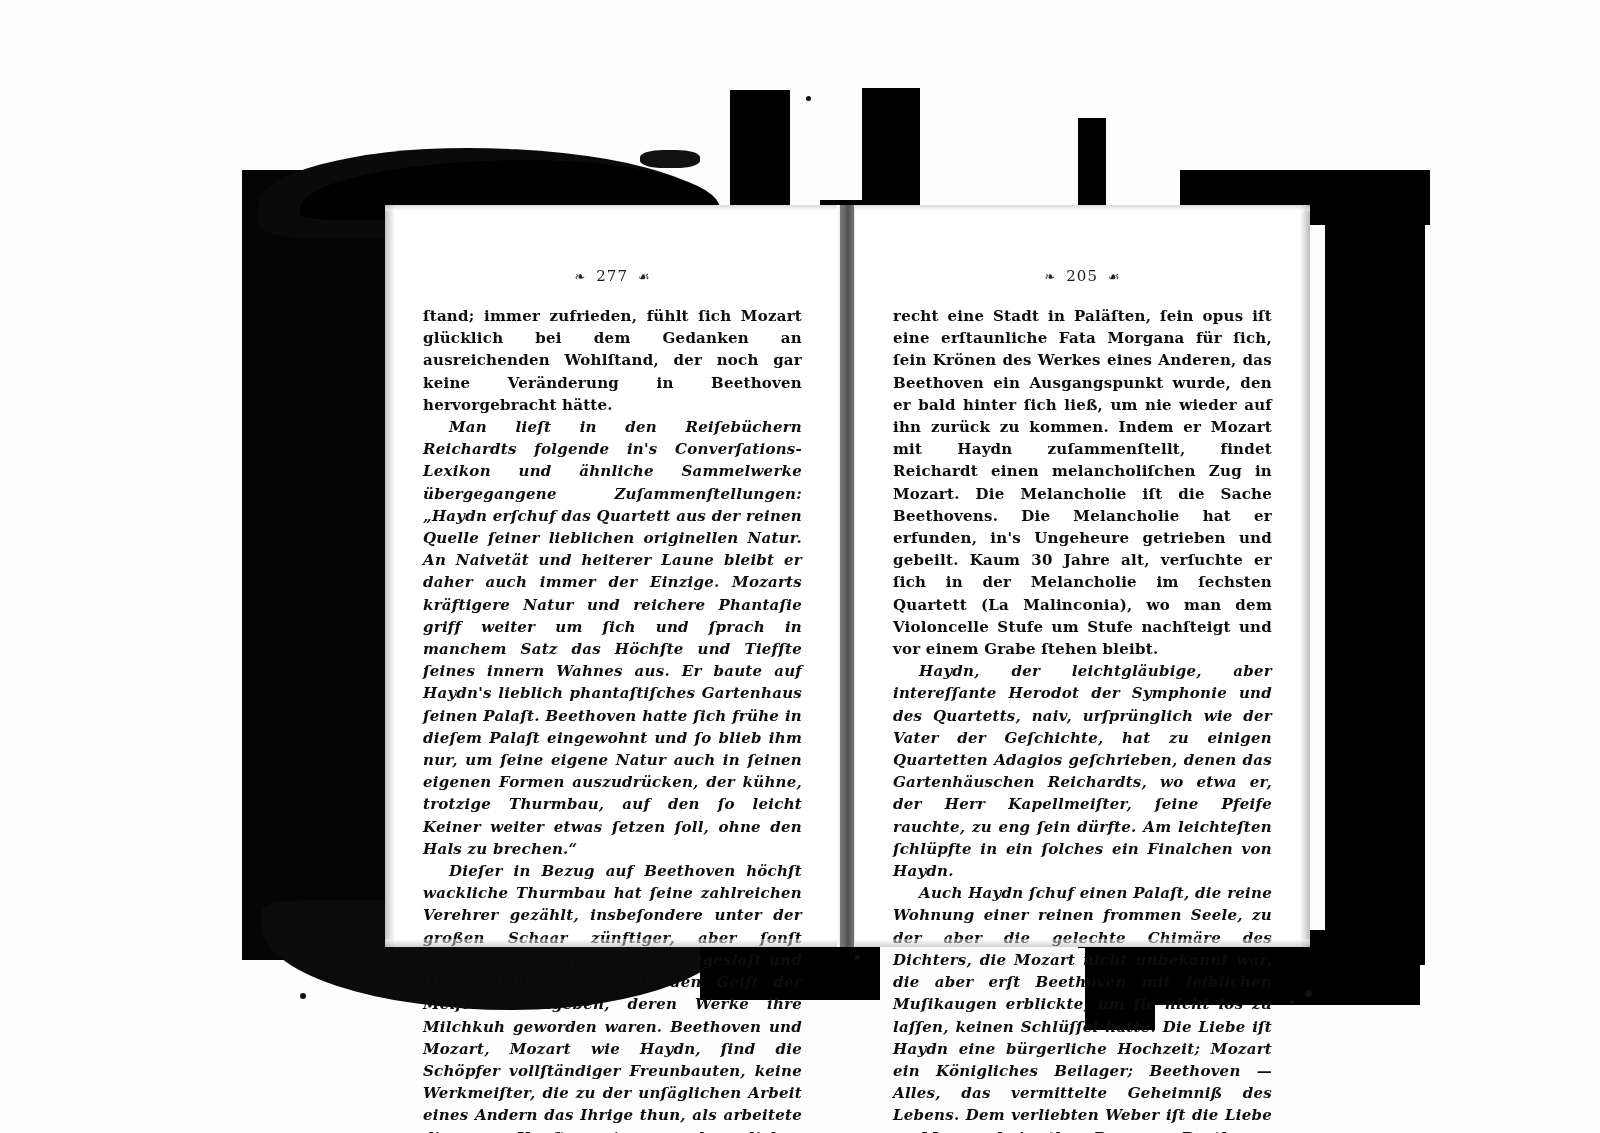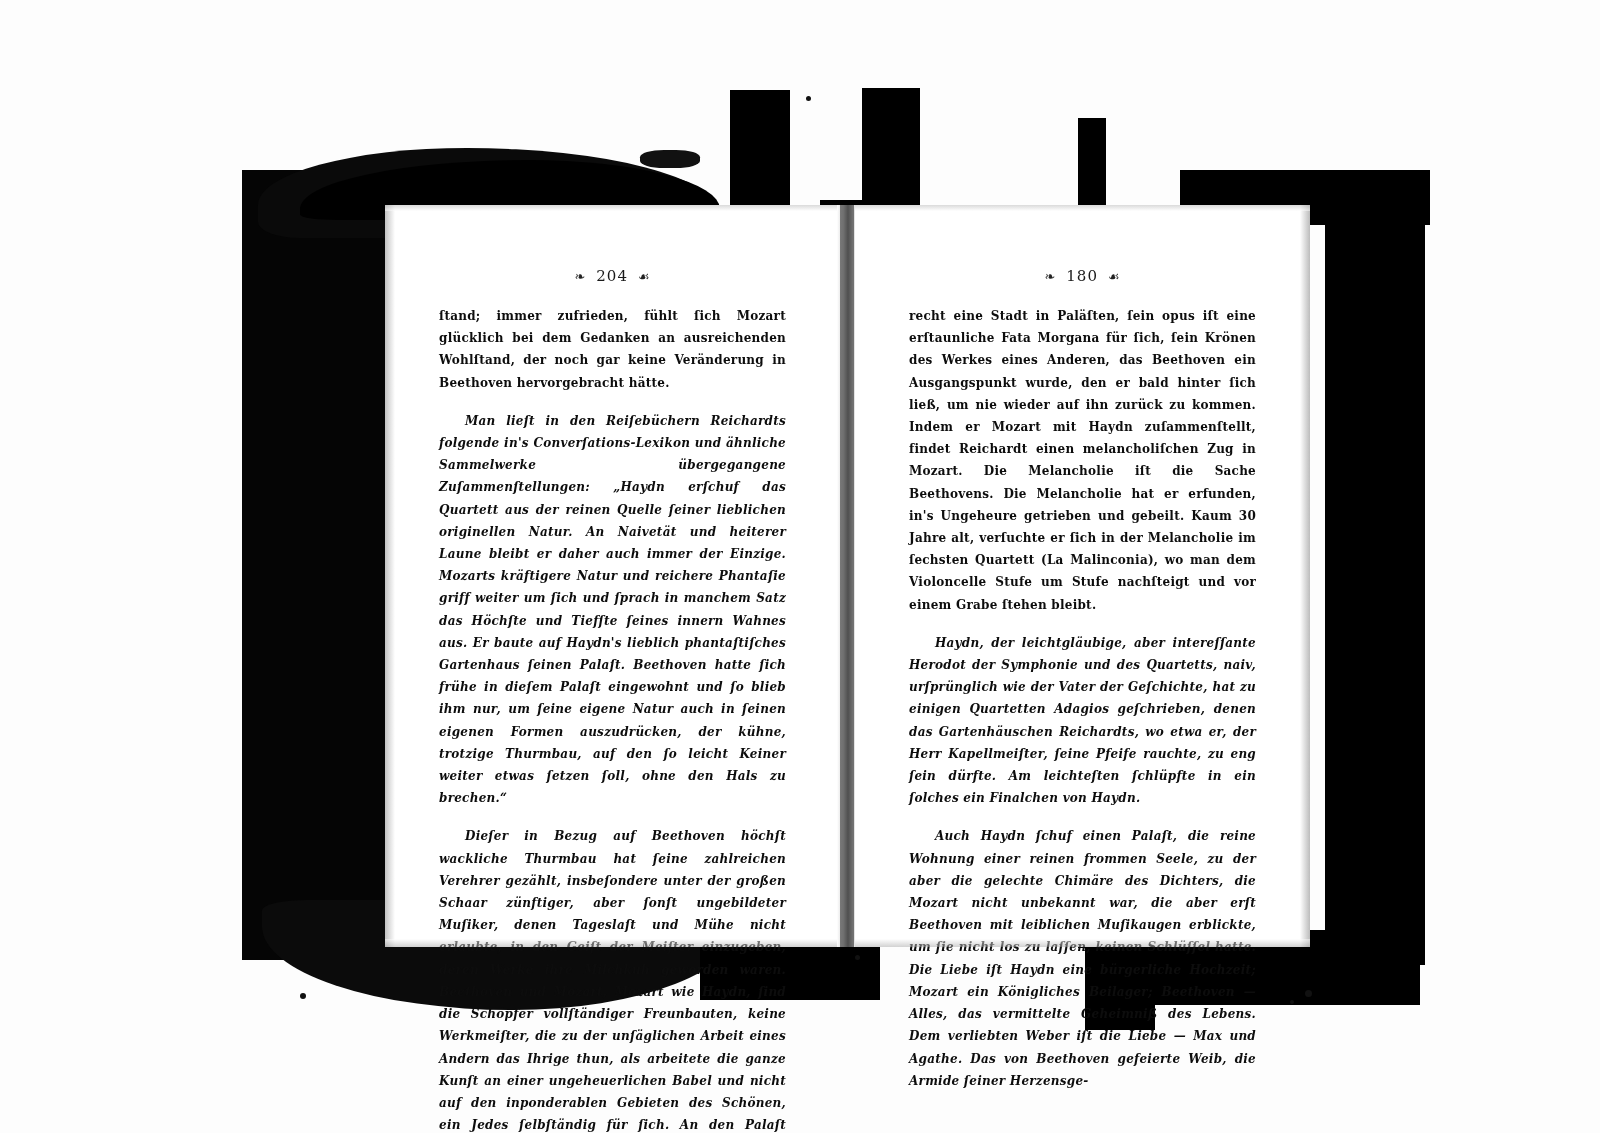--- a/index.html
+++ b/index.html
@@ -171,22 +171,22 @@
   .folio .orn {
     font-size: 13px;
     padding: 0 10px;
     color: #222;
   }
 
   .textblock {
     padding: 0 38px 0 38px;
   }
   .textblock p {
-    margin: 16px;
-    font-size: 12px;
+    margin: 0;
+    font-size: 15px;
     line-height: 22.2px;
     text-align: justify;
     color: #0d0d0d;
     font-family: "DejaVu Serif", serif;
     letter-spacing: .25px;
     font-weight: 600;
     
     transform-origin: left top;
   }
   .textblock p.indent {
@@ -247,40 +247,40 @@
   <div class="speck" style="left:640px;top:150px;width:60px;height:18px;border-radius:40%;"></div>
 
   <div class="book">
 
     <div class="page page-left">
       <div class="edge-left"></div>
       <div class="edge-top-l"></div>
       <div class="edge-bot-l"></div>
 
       <div class="folio">
-        <span class="orn">❧</span><span>204</span><span class="orn">☙</span>
+        <span class="orn">❧</span><span>277</span><span class="orn">☙</span>
       </div>
 
       <div class="textblock">
         <p class="fraktur">ſtand; immer zufrieden, fühlt ſich Mozart glücklich bei dem Gedanken an ausreichenden Wohlſtand, der noch gar keine Veränderung in Beethoven hervorgebracht hätte.</p>
         <p class="fraktur indent">Man lieſt in den Reiſebüchern Reichardts folgende in's Converſations-Lexikon und ähnliche Sammelwerke übergegangene Zuſammenſtellungen: „Haydn erſchuf das Quartett aus der reinen Quelle ſeiner lieblichen originellen Natur. An Naivetät und heiterer Laune bleibt er daher auch immer der Einzige. Mozarts kräftigere Natur und reichere Phantaſie griff weiter um ſich und ſprach in manchem Satz das Höchſte und Tiefſte ſeines innern Wahnes aus. Er baute auf Haydn's lieblich phantaſtiſches Gartenhaus ſeinen Palaſt. Beethoven hatte ſich frühe in dieſem Palaſt eingewohnt und ſo blieb ihm nur, um ſeine eigene Natur auch in ſeinen eigenen Formen auszudrücken, der kühne, trotzige Thurmbau, auf den ſo leicht Keiner weiter etwas ſetzen ſoll, ohne den Hals zu brechen.“</p>
         <p class="fraktur indent">Dieſer in Bezug auf Beethoven höchſt wackliche Thurmbau hat ſeine zahlreichen Verehrer gezählt, insbeſondere unter der großen Schaar zünftiger, aber ſonſt ungebildeter Muſiker, denen Tageslaſt und Mühe nicht erlaubte, in den Geiſt der Meiſter einzugeben, deren Werke ihre Milchkuh geworden waren. Beethoven und Mozart, Mozart wie Haydn, ſind die Schöpfer vollſtändiger Freunbauten, keine Werkmeiſter, die zu der unſäglichen Arbeit eines Andern das Ihrige thun, als arbeitete die ganze Kunſt an einer ungeheuerlichen Babel und nicht auf den inponderablen Gebieten des Schönen, ein Jedes ſelbſtändig für ſich. An den Palaſt Mozarts baute Beethoven erſt</p>
       </div>
     </div>
 
     <div class="gutter"></div>
     <div class="gutter-dark"></div>
 
     <div class="page page-right">
       <div class="edge-right"></div>
       <div class="edge-top-l"></div>
       <div class="edge-bot-l"></div>
 
       <div class="folio">
-        <span class="orn">❧</span><span>180</span><span class="orn">☙</span>
+        <span class="orn">❧</span><span>205</span><span class="orn">☙</span>
       </div>
 
       <div class="textblock">
         <p class="fraktur">recht eine Stadt in Paläſten, ſein opus iſt eine erſtaunliche Fata Morgana für ſich, ſein Krönen des Werkes eines Anderen, das Beethoven ein Ausgangspunkt wurde, den er bald hinter ſich ließ, um nie wieder auf ihn zurück zu kommen. Indem er Mozart mit Haydn zuſammenſtellt, findet Reichardt einen melancholiſchen Zug in Mozart. Die Melancholie iſt die Sache Beethovens. Die Melancholie hat er erfunden, in's Ungeheure getrieben und gebeilt. Kaum 30 Jahre alt, verſuchte er ſich in der Melancholie im ſechsten Quartett (La Malinconia), wo man dem Violoncelle Stufe um Stufe nachſteigt und vor einem Grabe ſtehen bleibt.</p>
         <p class="fraktur indent">Haydn, der leichtgläubige, aber intereſſante Herodot der Symphonie und des Quartetts, naiv, urſprünglich wie der Vater der Geſchichte, hat zu einigen Quartetten Adagios geſchrieben, denen das Gartenhäuschen Reichardts, wo etwa er, der Herr Kapellmeiſter, ſeine Pfeife rauchte, zu eng ſein dürfte. Am leichteſten ſchlüpfte in ein ſolches ein Finalchen von Haydn.</p>
         <p class="fraktur indent">Auch Haydn ſchuf einen Palaſt, die reine Wohnung einer reinen frommen Seele, zu der aber die gelechte Chimäre des Dichters, die Mozart nicht unbekannt war, die aber erſt Beethoven mit leiblichen Muſikaugen erblickte, um ſie nicht los zu laſſen, keinen Schlüſſel hatte. Die Liebe iſt Haydn eine bürgerliche Hochzeit; Mozart ein Königliches Beilager; Beethoven — Alles, das vermittelte Geheimniß des Lebens. Dem verliebten Weber iſt die Liebe — Max und Agathe. Das von Beethoven gefeierte Weib, die Armide ſeiner Herzensge-</p>
       </div>
     </div>
 
   </div>

